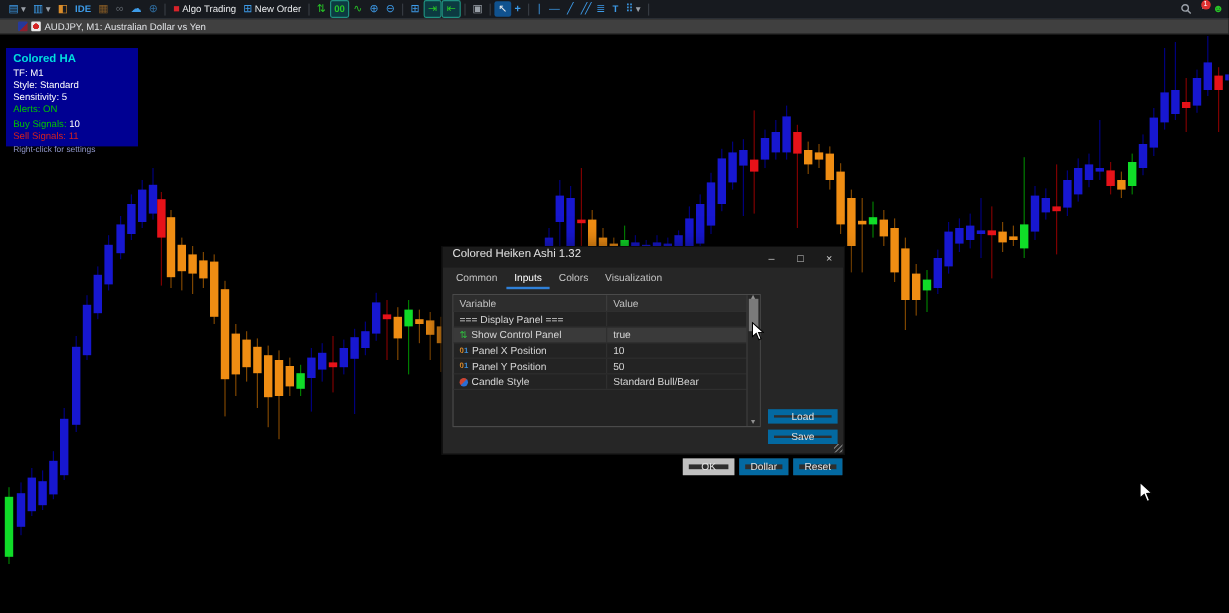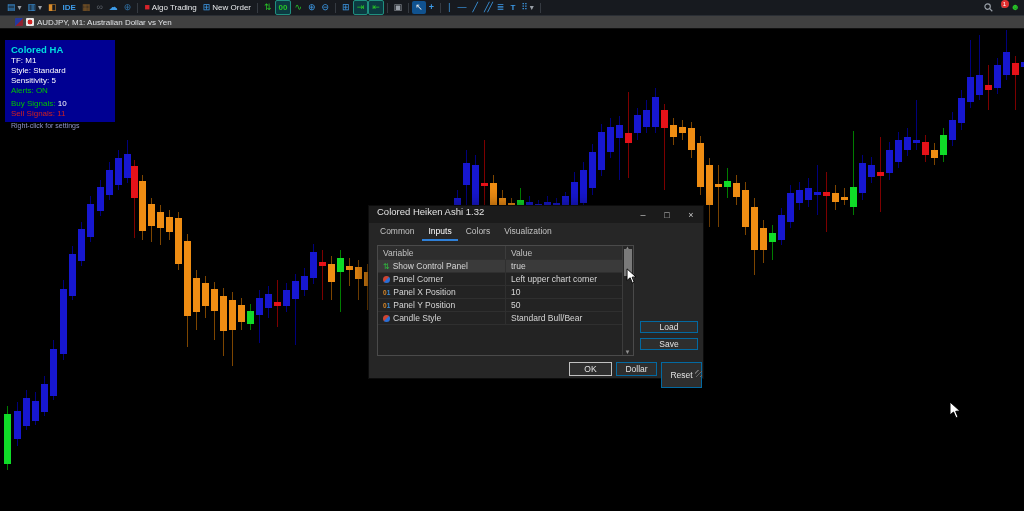--- a/index.html
+++ b/index.html
@@ -67,27 +67,27 @@
   .trow.selected{background:#3a3a3a;}
   .ri{flex:0 0 auto;display:inline-flex;align-items:center;justify-content:center;}
   .ri-bool{color:#2fbf3f;font-size:8px;}
   .ri-enum{width:7px;height:7px;border-radius:50%;background:linear-gradient(135deg,#cc4433 45%,#2a6fd6 55%);}
   .ri-int{font-size:6.5px;font-weight:bold;letter-spacing:0;}
   .ri-int .d0{color:#d7882a;} .ri-int .d1{color:#3d8fd9;}
   .sb{position:absolute;top:0;right:0;width:10px;height:109px;background:#262626;border-left:1px solid #3c3c3c;}
   .sb-arrow{position:absolute;left:0;width:9px;height:8px;display:flex;align-items:center;
             justify-content:center;color:#909090;font-size:6px;}
   .sb-thumb{position:absolute;left:1px;top:3px;width:8px;height:27px;background:#7a7a7a;}
-  .dlg-btn{position:absolute;background:#2e2e2e;border:1px solid #0369a1;color:#e2e2e2;
-           font-size:8.5px;display:flex;align-items:center;justify-content:center;box-sizing:border-box;}
+  .dlg-btn{position:absolute;background:#2e2e2e;border:5px solid #0369a1;color:#e2e2e2;
+           font-size:8.5px;display:flex;align-items:center;justify-content:center;box-sizing:border-box;margin-top:20px;}
   .btn-load{left:271px;top:115px;width:58px;height:12px;}
   .btn-save{left:271px;top:132px;width:58px;height:12px;}
   .btn-ok{left:200px;top:156px;width:43px;height:14px;border-color:#c0c0c0;}
   .btn-cancel{left:247px;top:156px;width:41px;height:14px;}
-  .btn-reset{left:292px;top:156px;width:41px;height:26px;}
+  .btn-reset{left:292px;top:156px;width:41px;height:14px;}
   .grip{position:absolute;right:1px;bottom:1px;width:7px;height:7px;
         background:repeating-linear-gradient(135deg,transparent 0 2px,#6a6a6a 2px 3px);}
 
   .cursor{position:absolute;z-index:30;}
 </style>
 </head>
 <body>
 
 <div class="chart">
     <div class="wick" style="left: 7px; top: 406px; height: 64px; background: rgb(0, 125, 0);"></div>
@@ -455,33 +455,32 @@
       <span class="dlg-tab">Colors</span>
       <span class="dlg-tab">Visualization</span>
     </div>
 
   <div class="tbl">
     <div class="thead">
       <div class="tcell">Variable</div>
       <div class="tcell val">Value</div>
     </div>
     <div>
+        <div class="trow">
+          <div class="tcell">
+            <span>=== Display Panel ===</span>
+          </div>
+          <div class="tcell val"></div>
+        </div>
         <div class="trow selected">
           <div class="tcell">
             <span class="ri ri-bool">⇅</span>
             <span>Show Control Panel</span>
           </div>
           <div class="tcell val">true</div>
-        </div>
-        <div class="trow">
-          <div class="tcell">
-            <span class="ri ri-enum"></span>
-            <span>Panel Corner</span>
-          </div>
-          <div class="tcell val">Left upper chart corner</div>
         </div>
         <div class="trow">
           <div class="tcell">
             <span class="ri ri-int">
               <span class="d0">0</span>
               <span class="d1">1</span>
             </span>
             <span>Panel X Position</span>
           </div>
           <div class="tcell val">10</div>

